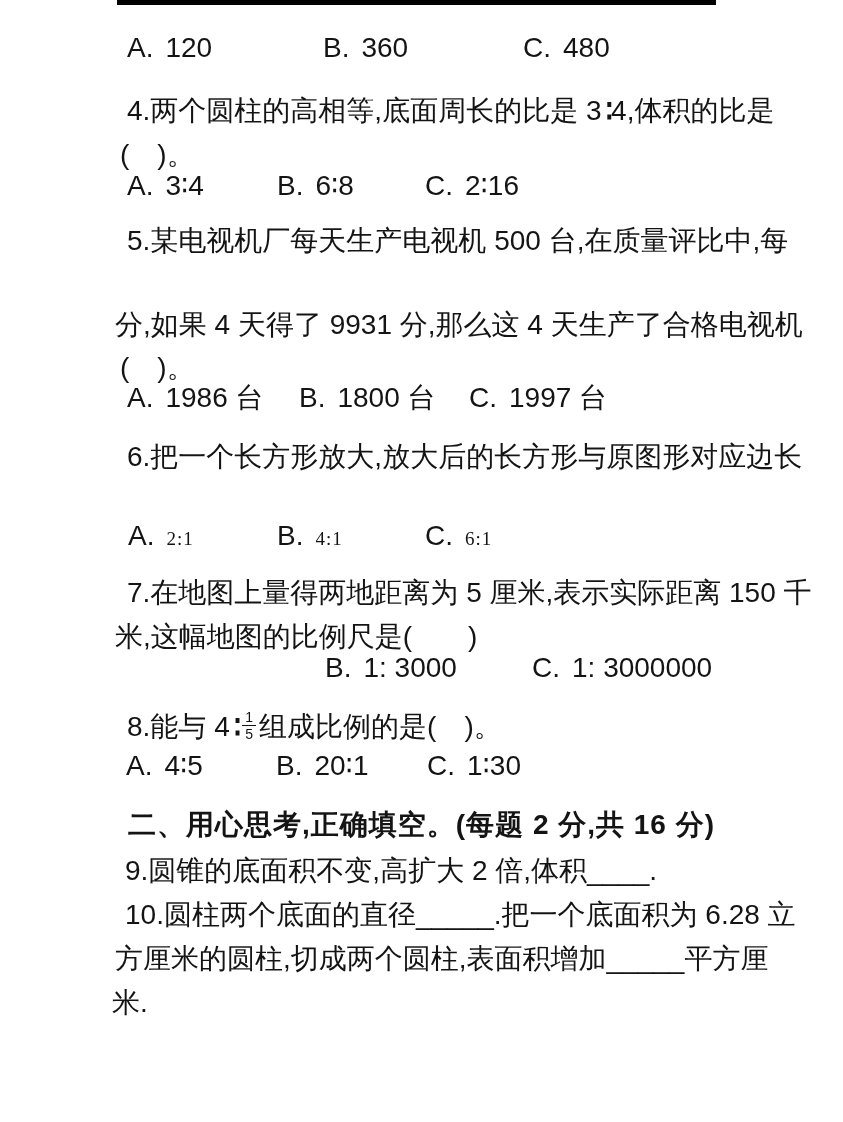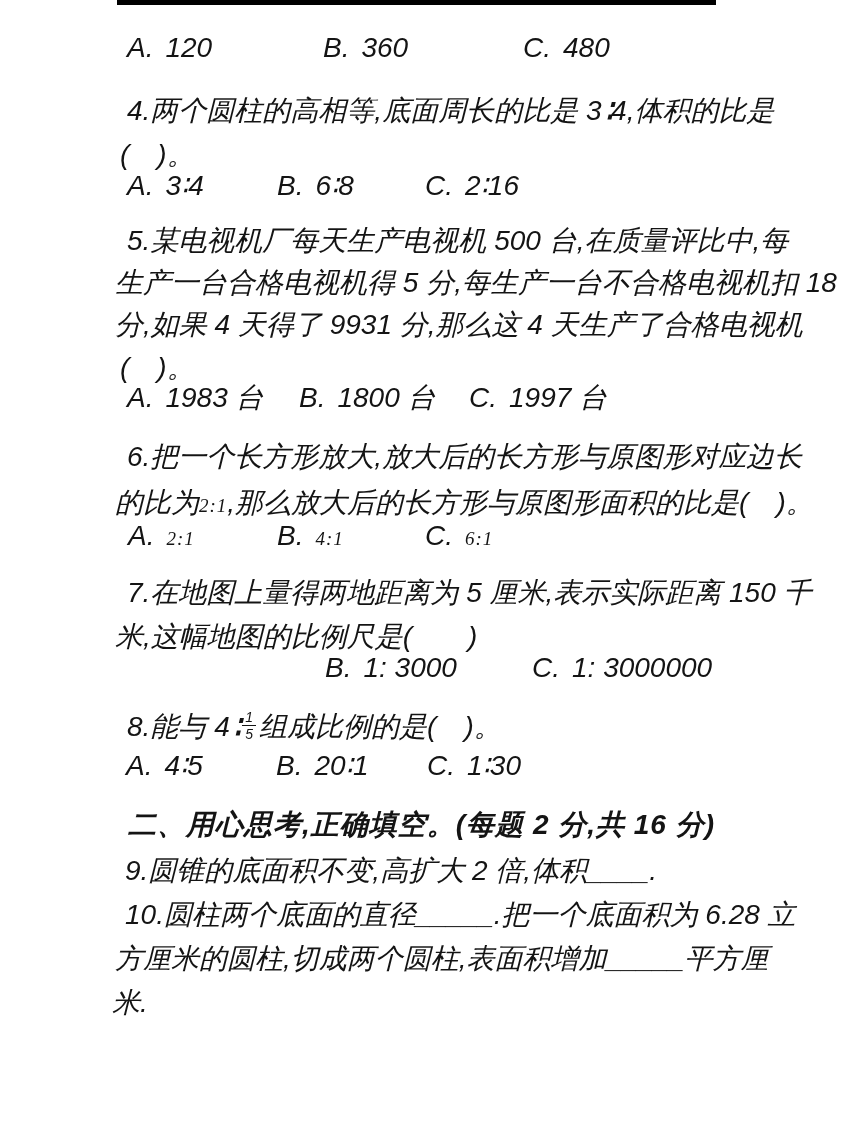--- a/index.html
+++ b/index.html
@@ -19,21 +19,20 @@
     left:117px;top:0;
     width:599px;height:5px;
     background:#000000;
   }
   .row{
     position:absolute;
     left:0;width:672px;height:44px;
     line-height:44px;
     box-sizing:border-box;
     white-space:nowrap;
-    font-style:italic;
   }
   
   .ln{position:absolute;top:13px;box-sizing:border-box;line-height:44px;}
   .ln-q{left:127px;width:592px;}   
   .ln-c{left:115px;width:604px;}   
   .ln-p{left:120px;width:600px;}   
   .just{text-align:justify;text-align-last:justify;}
   .opt{position:absolute;top:0;line-height:44px;white-space:nowrap;}
   .opt .letter{display:inline-block;margin-right:12px;}
   .small-ratio{font-size:19px;font-family:"Liberation Serif",serif;letter-spacing:1px;}
@@ -66,40 +65,34 @@
   </div>
   <div class="row" style="top:164px">
     <span class="opt" style="left:127px"><span class="letter">A.</span><span>3∶4</span></span>
     <span class="opt" style="left:277px"><span class="letter">B.</span><span>6∶8</span></span>
     <span class="opt" style="left:425px"><span class="letter">C.</span><span>2∶16</span></span>
   </div>
 
   <div class="row" style="top:206px">
     <span class="ln ln-q just">5.某电视机厂每天生产电视机 500 台,在质量评比中,每</span>
   </div>
-  <div class="row" style="top:248px">
-    <span class="ln ln-c just">生产一台合格电视机得 5 分,每生产一台不合格电视机扣 18</span>
-  </div>
   <div class="row" style="top:290px">
     <span class="ln ln-c just">分,如果 4 天得了 9931 分,那么这 4 天生产了合格电视机</span>
   </div>
   <div class="row" style="top:333px">
     <span class="ln ln-p">(　)。</span>
   </div>
   <div class="row" style="top:376px">
-    <span class="opt" style="left:127px"><span class="letter">A.</span><span>1983 台</span></span>
+    <span class="opt" style="left:127px"><span class="letter">A.</span><span>1986 台</span></span>
     <span class="opt" style="left:299px"><span class="letter">B.</span><span>1800 台</span></span>
     <span class="opt" style="left:469px"><span class="letter">C.</span><span>1997 台</span></span>
   </div>
 
   <div class="row" style="top:422px">
     <span class="ln ln-q just">6.把一个长方形放大,放大后的长方形与原图形对应边长</span>
-  </div>
-  <div class="row" style="top:468px">
-    <span class="ln ln-c just"><span>的比为</span><span class="small-ratio">2:1</span><span>,那么放大后的长方形与原图形面积的比是(　)。</span></span>
   </div>
   <div class="row" style="top:514px">
     <span class="opt" style="left:128px"><span class="letter">A.</span><span class="small-ratio">2:1</span></span>
     <span class="opt" style="left:277px"><span class="letter">B.</span><span class="small-ratio">4:1</span></span>
     <span class="opt" style="left:425px"><span class="letter">C.</span><span class="small-ratio">6:1</span></span>
   </div>
 
   <div class="row" style="top:558px">
     <span class="ln ln-q just">7.在地图上量得两地距离为 5 厘米,表示实际距离 150 千</span>
   </div>

